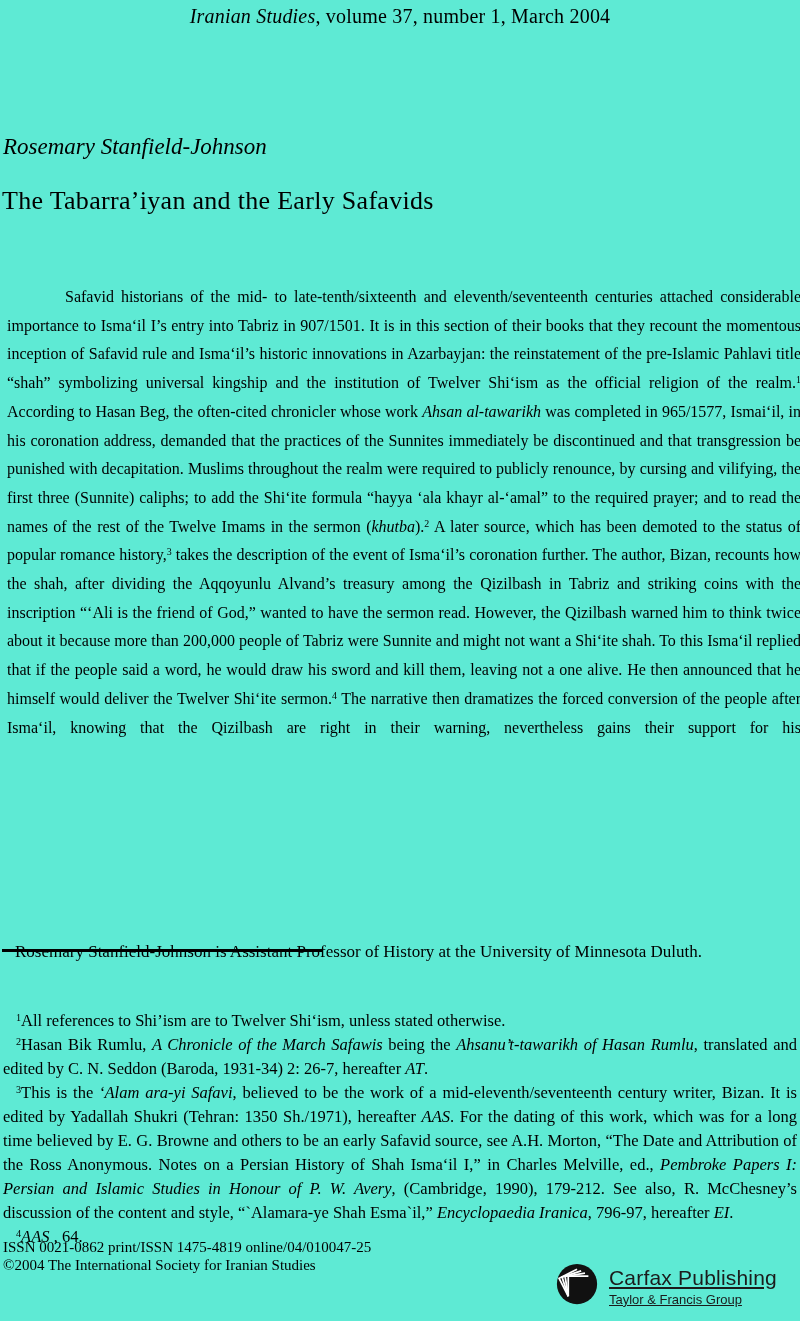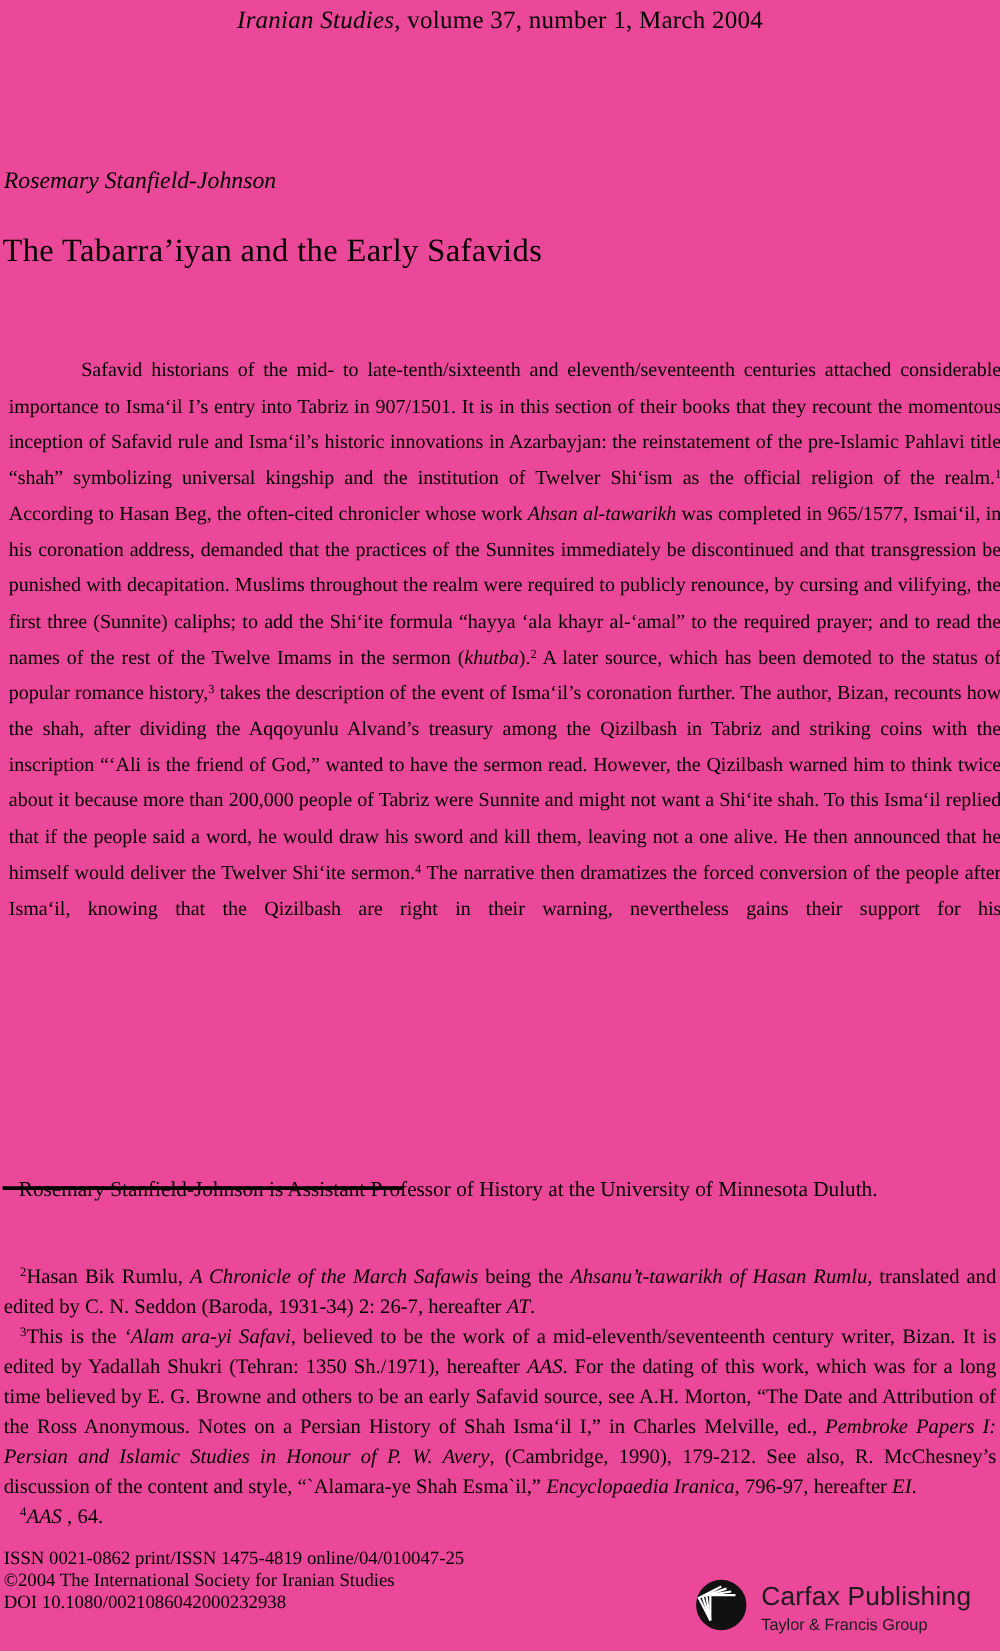--- a/index.html
+++ b/index.html
@@ -1,39 +1,39 @@
 <!DOCTYPE html>
 <html><head>
 <meta charset="utf-8">
 <style>
   html, body { margin: 0; padding: 0; background: #e9e9e9; }
   .page {
     position: relative;
     width: 800px;
     height: 1321px;
     margin: 0 auto;
-    background: #ec4899;
+    background: #5eead4;
     color: #000;
     font-family: "Liberation Serif", "DejaVu Serif", serif;
     overflow: hidden;
   }
   sup { font-size: 0.62em; line-height: 0; vertical-align: 0.5em; }
 
   .header {
     position: absolute;
     top: 5px; left: 0; right: 0;
     text-align: center;
     font-size: 20px;
     letter-spacing: 0.2px;
   }
   .author {
     position: absolute;
     top: 134px; left: 3px;
     font-style: italic;
-    font-size: 19px;
+    font-size: 23px;
   }
   .title {
     position: absolute;
     top: 186px; left: 2px;
     margin: 0;
     font-size: 26px;
     font-weight: normal;
     letter-spacing: 0.3px;
   }
   .body-text {
@@ -81,20 +81,21 @@
     line-height: 17.5px;
   }
   .publisher {
     position: absolute;
     left: 556px; top: 1263px;
     display: flex;
     align-items: center;
     gap: 11px;
     font-family: "Liberation Sans", sans-serif;
     color: #1b1b1b;
+    text-decoration: underline;
   }
   .pub-name { font-size: 21px; letter-spacing: 0.2px; }
   .pub-group { font-size: 13px; margin-top: 2px; }
 </style>
 </head>
 <body>
 
 <div class="page">
 
   <div class="header"><i>Iranian Studies</i>, volume 37, number 1, March 2004</div>
@@ -103,29 +104,29 @@
 
   <h1 class="title">The Tabarra’iyan and the Early Safavids</h1>
 
   <p class="body-text">Safavid historians of the mid- to late-tenth/sixteenth and eleventh/seventeenth centuries attached considerable importance to Isma‘il I’s entry into Tabriz in 907/1501. It is in this section of their books that they recount the momentous inception of Safavid rule and Isma‘il’s historic innovations in Azarbayjan: the reinstatement of the pre-Islamic Pahlavi title “shah” symbolizing universal kingship and the institution of Twelver Shi‘ism as the official religion of the realm.<sup>1</sup> According to Hasan Beg, the often-cited chronicler whose work <i>Ahsan al-tawarikh</i> was completed in 965/1577, Ismai‘il, in his coronation address, demanded that the practices of the Sunnites immediately be discontinued and that transgression be punished with decapitation. Muslims throughout the realm were required to publicly renounce, by cursing and vilifying, the first three (Sunnite) caliphs; to add the Shi‘ite formula “hayya ‘ala khayr al-‘amal” to the required prayer; and to read the names of the rest of the Twelve Imams in the sermon (<i>khutba</i>).<sup>2</sup> A later source, which has been demoted to the status of popular romance history,<sup>3</sup> takes the description of the event of Isma‘il’s coronation further. The author, Bizan, recounts how the shah, after dividing the Aqqoyunlu Alvand’s treasury among the Qizilbash in Tabriz and striking coins with the inscription “‘Ali is the friend of God,” wanted to have the sermon read. However, the Qizilbash warned him to think twice about it because more than 200,000 people of Tabriz were Sunnite and might not want a Shi‘ite shah. To this Isma‘il replied that if the people said a word, he would draw his sword and kill them, leaving not a one alive. He then announced that he himself would deliver the Twelver Shi‘ite sermon.<sup>4</sup> The narrative then dramatizes the forced conversion of the people after Isma‘il, knowing that the Qizilbash are right in their warning, nevertheless gains their support for his</p>
 
   <div class="fn-rule"></div>
 
   <div class="bio">Rosemary Stanfield-Johnson is Assistant Professor of History at the University of Minnesota Duluth.</div>
 
   <div class="footnotes">
+    <p class="footnote"><sup>1</sup>All references to Shi’ism are to Twelver Shi‘ism, unless stated otherwise.</p>
     <p class="footnote"><sup>2</sup>Hasan Bik Rumlu, <i>A Chronicle of the March Safawis</i> being the <i>Ahsanu’t-tawarikh of Hasan Rumlu</i>, translated and edited by C. N. Seddon (Baroda, 1931-34) 2: 26-7, hereafter <i>AT</i>.</p>
     <p class="footnote"><sup>3</sup>This is the <i>‘Alam ara-yi Safavi</i>, believed to be the work of a mid-eleventh/seventeenth century writer, Bizan. It is edited by Yadallah Shukri (Tehran: 1350 Sh./1971), hereafter <i>AAS</i>. For the dating of this work, which was for a long time believed by E. G. Browne and others to be an early Safavid source, see A.H. Morton, “The Date and Attribution of the Ross Anonymous. Notes on a Persian History of Shah Isma‘il I,” in Charles Melville, ed., <i>Pembroke Papers I: Persian and Islamic Studies in Honour of P. W. Avery</i>, (Cambridge, 1990), 179-212. See also, R. McChesney’s discussion of the content and style, “`Alamara-ye Shah Esma`il,” <i>Encyclopaedia Iranica</i>, 796-97, hereafter <i>EI</i>.</p>
     <p class="footnote"><sup>4</sup><i>AAS</i> , 64.</p>
   </div>
 
   <div class="footer-left">
     <div>ISSN 0021-0862 print/ISSN 1475-4819 online/04/010047-25</div>
     <div>©2004 The International Society for Iranian Studies</div>
-    <div>DOI 10.1080/0021086042000232938</div>
   </div>
 
   <div class="publisher">
     <span>
       <svg width="42" height="42" viewBox="0 0 48 48" aria-hidden="true">
         <circle cx="24" cy="24" r="23" fill="#111111"></circle>
         <g stroke="#ffffff" stroke-width="2" fill="none">
           <path d="M14 38 V15 H37" transform="rotate(0 14 38)"></path>
           <path d="M14 38 V15 H37" transform="rotate(-9 14 38)"></path>
           <path d="M14 38 V15 H37" transform="rotate(-18 14 38)"></path>

